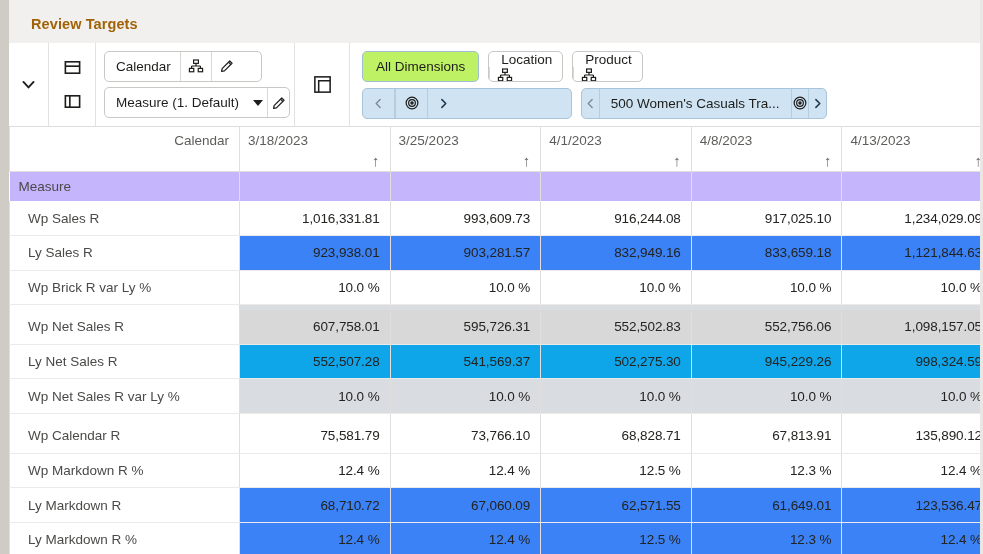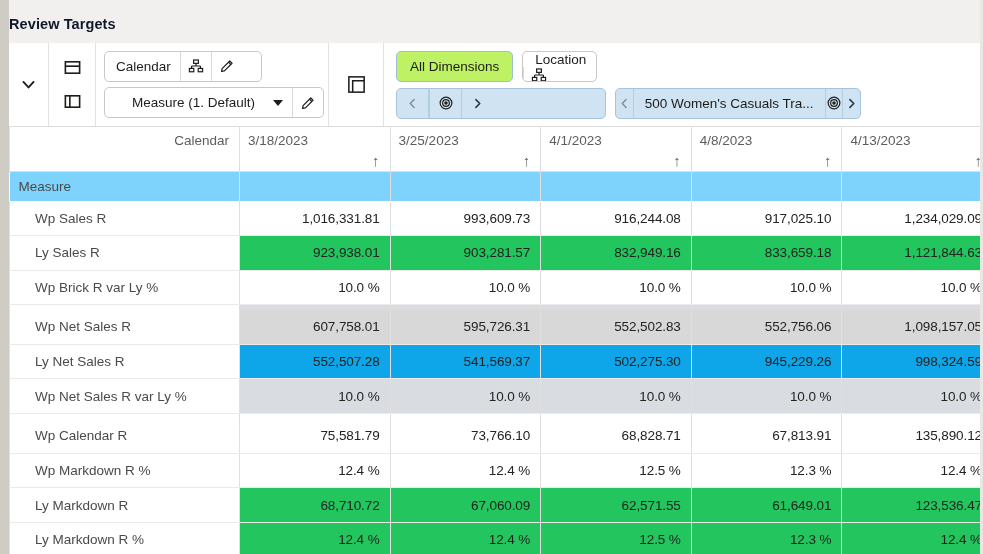--- a/index.html
+++ b/index.html
@@ -46,21 +46,22 @@
     left: 9px; top: 5px; right: 3px;
     height: 38px;
     background: #f1f0ee;
     display: flex;
     align-items: center;
     box-sizing: border-box;
   }
   .titlebar .title {
     font-size: 14.5px;
     font-weight: bold;
-    color: #0f172a;
+    color: #a16207;
+    padding-left: 22px;
     letter-spacing: 0.1px;
   }
 
   
   .toolbar {
     position: absolute;
     left: 9px; top: 43px; right: 3px;
     height: 83px;
     background: #ffffff;
     box-sizing: border-box;
@@ -137,21 +138,21 @@
   .pill .pl-seg {
     display: flex;
     align-items: center;
     justify-content: center;
     width: 30px;
     border-left: 1px solid #d8d7d4;
     color: #1d1d1b;
   }
   .pill .pl-seg.noborder { border-left: none; width: 28px; }
   .pill.wide-cal { width: 158px; }
-  .pill.wide-meas { width: 220px; justify-content: flex-end; }
+  .pill.wide-meas { width: 186px; justify-content: flex-end; }
 
   .caret-down {
     width: 0; height: 0;
     border-left: 5px solid transparent;
     border-right: 5px solid transparent;
     border-top: 6px solid #1d1d1b;
   }
 
   
   .bpill {
@@ -257,54 +258,54 @@
   th.hdr-date .sortarrow {
     position: absolute;
     right: 10px;
     bottom: 3px;
     font-size: 15px;
     color: #6a6a68;
     line-height: 1;
   }
   tr.hdr-measure th {
     height: 30px;
-    background: #7dd3fc;
+    background: #c4b5fd;
     border-right: 1px solid #e0dfdd;
     border-top: 1px solid #e0dfdd;
     text-align: left;
     padding-left: 9px;
     color: #4a4a48;
     vertical-align: middle;
   }
   th.hdr-measure-blank { background: #f4f3f1; }
 
   
   tr.drow td {
     height: 34.6px;
     border-right: 1px solid #e0dfdd;
     border-bottom: 1px solid #ebeae8;
     vertical-align: middle;
   }
   td.lbl {
     background: #ffffff;
-    padding-left: 25px;
+    padding-left: 18px;
     text-align: left;
     color: #4a4a48;
     border-left: 1px solid #e0dfdd;
     border-right: 1px solid #dcdbd9;
   }
   td.val {
     text-align: right;
     padding-right: 10px;
     color: #232321;
     letter-spacing: -0.1px;
   }
   
   tr.band-w td.val { background: #ffffff; }
-  tr.band-g td.val { background: #22c55e; }
+  tr.band-g td.val { background: #3b82f6; }
   
   tr.hl-a td.val { background: #d8d8d8; }
   tr.hl-b td.val { background: #0ea5e9; }
   tr.hl-c td.val { background: #d9dde1; }
 
   
   tr.sep td {
     height: 5px;
     padding: 0;
     border: none;
@@ -429,20 +430,40 @@
             </svg>
           </span>
           <span class="wp-seg">
             <svg width="16" height="16" viewBox="0 0 20 20" fill="none" stroke="#1d1d1b" stroke-width="1.5" stroke-linejoin="round">
               <path d="M3.2 16.8 L3.9 13.2 L13.4 3.7 L16.3 6.6 L6.8 16.1 Z"></path>
               <line x1="11.9" y1="5.2" x2="14.8" y2="8.1"></line>
             </svg>
           </span>
         </div>
 
+        <div class="wpill">
+          <span class="wp-label">Product</span>
+          <span class="wp-seg">
+            <svg width="16" height="16" viewBox="0 0 20 20" fill="none" stroke="#1d1d1b" stroke-width="1.5">
+              <rect x="7" y="2.5" width="6" height="4.2"></rect>
+              <rect x="1.8" y="13" width="5.4" height="4.2"></rect>
+              <rect x="12.8" y="13" width="5.4" height="4.2"></rect>
+              <line x1="10" y1="6.7" x2="10" y2="10"></line>
+              <line x1="4.5" y1="10" x2="15.5" y2="10"></line>
+              <line x1="4.5" y1="10" x2="4.5" y2="13"></line>
+              <line x1="15.5" y1="10" x2="15.5" y2="13"></line>
+            </svg>
+          </span>
+          <span class="wp-seg">
+            <svg width="16" height="16" viewBox="0 0 20 20" fill="none" stroke="#1d1d1b" stroke-width="1.5" stroke-linejoin="round">
+              <path d="M3.2 16.8 L3.9 13.2 L13.4 3.7 L16.3 6.6 L6.8 16.1 Z"></path>
+              <line x1="11.9" y1="5.2" x2="14.8" y2="8.1"></line>
+            </svg>
+          </span>
+        </div>
       </div>
 
       <div class="row-bot">
 
         <div class="bpill" style="width:210px">
           <span class="bp-seg left">
             <svg width="13" height="13" viewBox="0 0 20 20" fill="none" stroke="#7f8c96" stroke-width="2.2" stroke-linecap="round" stroke-linejoin="round">
                 <polyline points="12.5,4 6.5,10 12.5,16"></polyline>
               </svg>
           </span>

